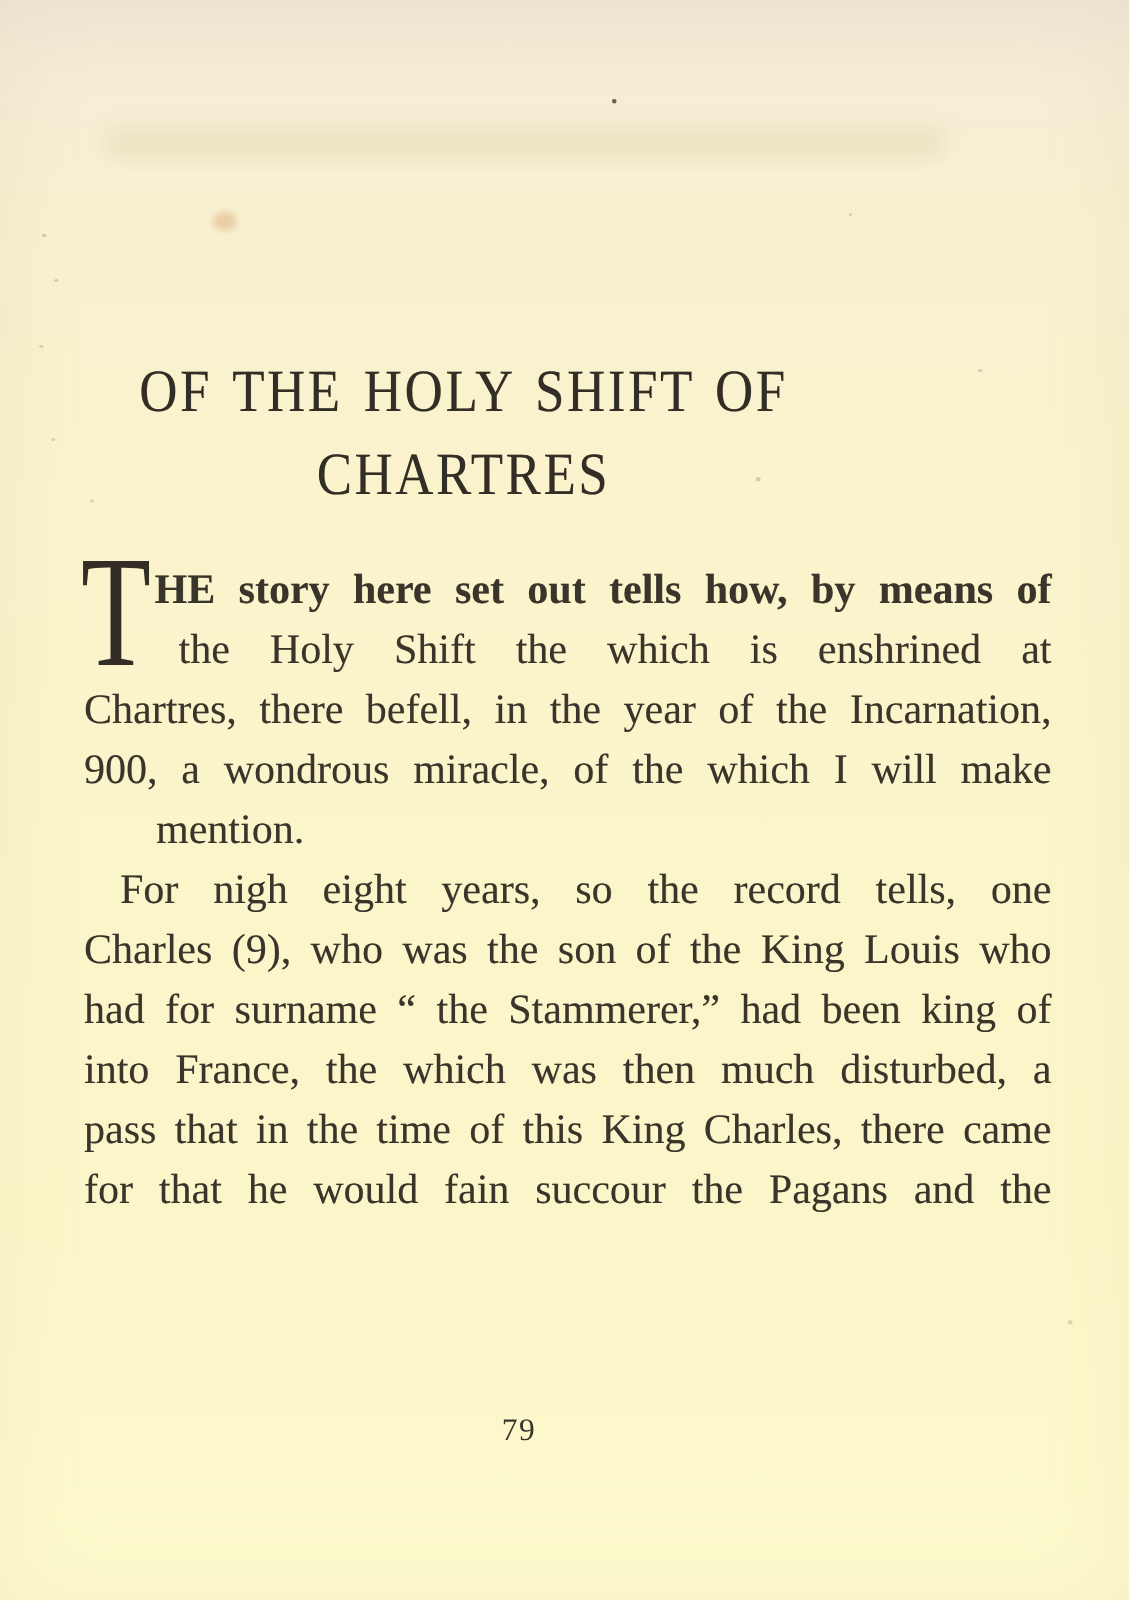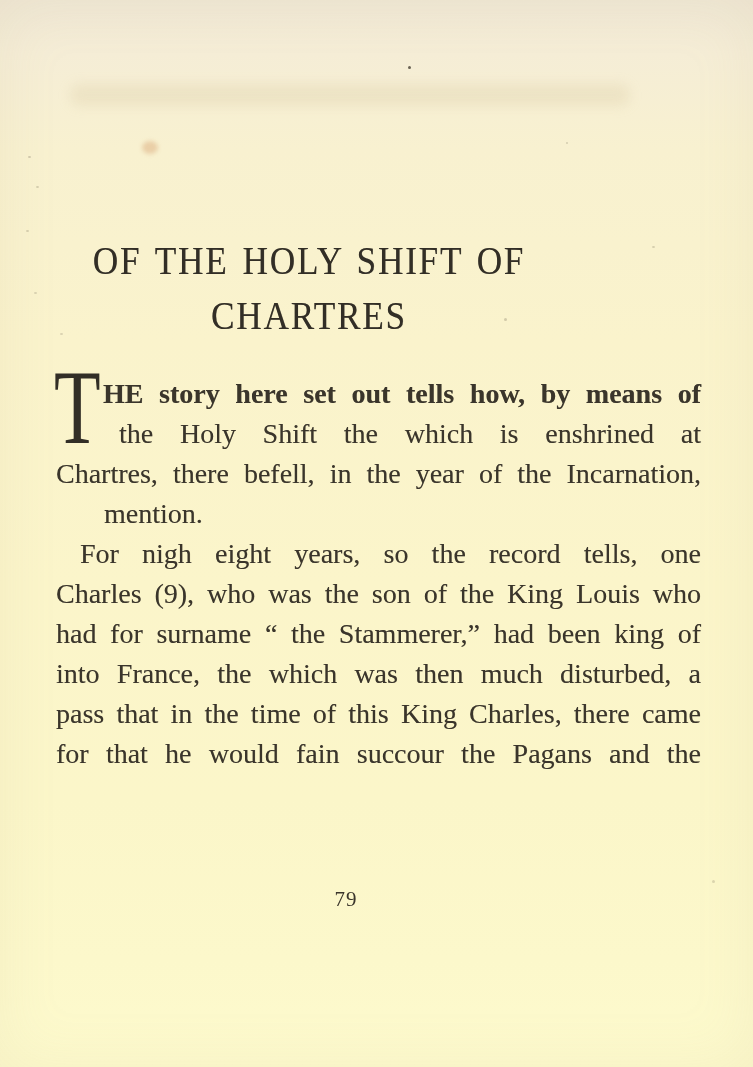--- a/index.html
+++ b/index.html
@@ -44,21 +44,21 @@
   .bline.ind-dc1{padding-left:47px;font-weight:bold;}
   .bline.ind-dc2{padding-left:63px;}
   .bline.ind-para{padding-left:24px;}
   .dropcap{
     position:absolute;left:54px;top:355px;
     font-size:106px;line-height:1;
     transform:scaleX(0.72);transform-origin:0 0;
     color:#322e26;
   }
   .pagenum{
-    position:absolute;top:887px;left:56px;width:580px;
+    position:absolute;top:941px;left:56px;width:580px;
     text-align:center;font-size:21px;letter-spacing:1px;
     color:#3a352b;
   }
   
   .ghost-band{
     position:absolute;top:84px;left:70px;width:560px;height:22px;
     background:rgba(205,185,140,0.20);
     filter:blur(6px);border-radius:10px;
   }
   .smudge{
@@ -101,20 +101,21 @@
     <div>CHARTRES</div>
   </div>
 
   <span class="dropcap">T</span>
 
   <div class="body">
     <div class="para">
         <div class="bline ind-dc1">HE story here set out tells how, by means of</div>
         <div class="bline ind-dc2">the Holy Shift the which is enshrined at</div>
         <div class="bline">Chartres, there befell, in the year of the Incarnation,</div>
+        <div class="bline">900, a wondrous miracle, of the which I will make</div>
         <div class="bline last">mention.</div>
       </div>
     <div class="para">
         <div class="bline ind-para">For nigh eight years, so the record tells, one</div>
         <div class="bline">Charles (9), who was the son of the King Louis who</div>
         <div class="bline">had for surname “ the Stammerer,” had been king of</div>
         <div class="bline">into France, the which was then much disturbed, a</div>
         <div class="bline">pass that in the time of this King Charles, there came</div>
         <div class="bline">for that he would fain succour the Pagans and the</div>
       </div>

